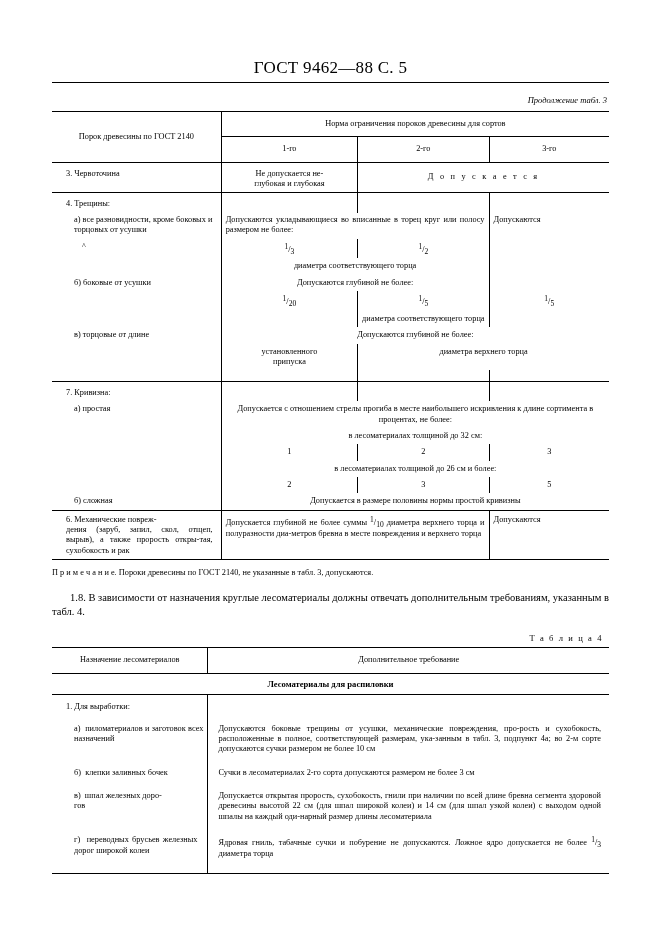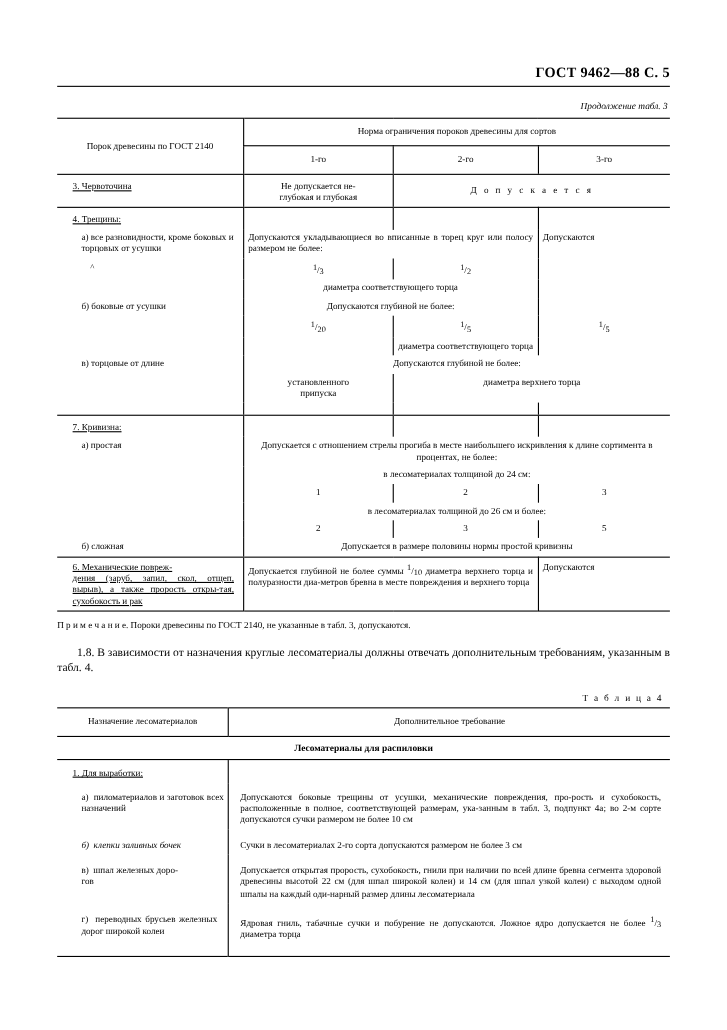--- a/index.html
+++ b/index.html
@@ -17,23 +17,23 @@
   .page {
     position: relative;
     width: 661px;
     height: 936px;
     box-sizing: border-box;
     padding: 0 52px;
   }
   
   .hdr {
     margin-top: 58px;
-    text-align: right;
-    font-size: 13px;
-    font-weight: bold;
+    text-align: center;
+    font-size: 17px;
+    font-weight: normal;
     letter-spacing: 0.3px;
   }
   .hdr-rule {
     border-bottom: 1px solid #000;
     margin-top: 4px;
     margin-left: 0px;
   }
   .cont-note {
     text-align: right;
     font-size: 8.5px;
@@ -69,21 +69,21 @@
     vertical-align: middle;
     padding: 7px 0;
   }
   .frac {
     display: inline-block;
     font-size: 8.3px;
     white-space: nowrap;
   }
   .frac sup { font-size: 7.5px; vertical-align: 0.45em; }
   .frac sub { font-size: 7.5px; vertical-align: -0.15em; }
-  .indent { padding-left: 14px; text-decoration: underline; }
+  .indent { padding-left: 14px; }
   .indent2 { padding-left: 22px; }
   .sp {
     letter-spacing: 2.2px;
     font-family: Liberation Serif, serif;
   }
   .note {
     font-size: 8.3px;
     margin-top: 8px;
     text-align: justify;
     line-height: 1.3;
@@ -214,21 +214,21 @@
         <td class="vl">&nbsp;</td>
         <td class="vl">&nbsp;</td>
       </tr>
 
       <tr>
         <td class="indent2">а)  простая</td>
         <td class="vl ctr" colspan="3">Допускается с отношением стрелы прогиба в месте наибольшего искривления к длине сортимента в процентах, не более:</td>
       </tr>
       <tr>
         <td>&nbsp;</td>
-        <td class="vl ctr" colspan="3">в лесоматериалах толщиной до 24 см:</td>
+        <td class="vl ctr" colspan="3">в лесоматериалах толщиной до 32 см:</td>
       </tr>
       <tr>
         <td>&nbsp;</td>
         <td class="vl ctr">1</td>
         <td class="vl ctr">2</td>
         <td class="vl ctr">3</td>
       </tr>
       <tr>
         <td>&nbsp;</td>
         <td class="vl ctr" colspan="3">в лесоматериалах толщиной до 26 см и более:</td>
@@ -274,21 +274,21 @@
       </tr>
       <tr>
         <td class="indent" style="padding-top:7px;">1.  Для выработки:</td>
         <td class="vl">&nbsp;</td>
       </tr>
       <tr>
         <td class="indent2 just" style="padding-top:8px;">а)&nbsp; пиломатериалов и заготовок всех назначений</td>
         <td class="vl just" style="padding-top:8px;padding-left:10px;padding-right:8px;">Допускаются боковые трещины от усушки, механические повреждения, про-рость и сухобокость, расположенные в полное, соответствующей размерам, ука-занным в табл. 3, подпункт 4а; во 2-м сорте допускаются сучки размером не более 10 см</td>
       </tr>
       <tr>
-        <td class="indent2 just" style="padding-top:10px;padding-right:10px;font-style:italic;">б)&nbsp; клепки заливных бочек</td>
+        <td class="indent2 just" style="padding-top:10px;padding-right:10px;">б)&nbsp; клепки заливных бочек</td>
         <td class="vl just" style="padding-top:10px;padding-left:10px;padding-right:8px;">Сучки в лесоматериалах 2-го сорта допускаются размером не более 3 см</td>
       </tr>
       <tr>
         <td class="indent2 just" style="padding-top:10px;padding-right:10px;">в)&nbsp; шпал железных доро-<br>гов</td>
         <td class="vl just" style="padding-top:10px;padding-left:10px;padding-right:8px;">Допускается открытая прорость, сухобокость, гнили при наличии по всей длине бревна сегмента здоровой древесины высотой 22 см (для шпал широкой колеи) и 14 см (для шпал узкой колеи) с выходом одной шпалы на каждый оди-нарный размер длины лесоматериала</td>
       </tr>
       <tr>
         <td class="indent2 just" style="padding-top:10px;padding-bottom:14px;padding-right:10px;">г)&nbsp; переводных брусьев железных дорог широкой колеи</td>
         <td class="vl just" style="padding-top:10px;padding-bottom:14px;padding-left:10px;padding-right:8px;">Ядровая гниль, табачные сучки и побурение не допускаются. Ложное ядро допускается не более <span class="frac"><sup>1</sup>/<sub>3</sub></span> диаметра торца</td>
       </tr>

